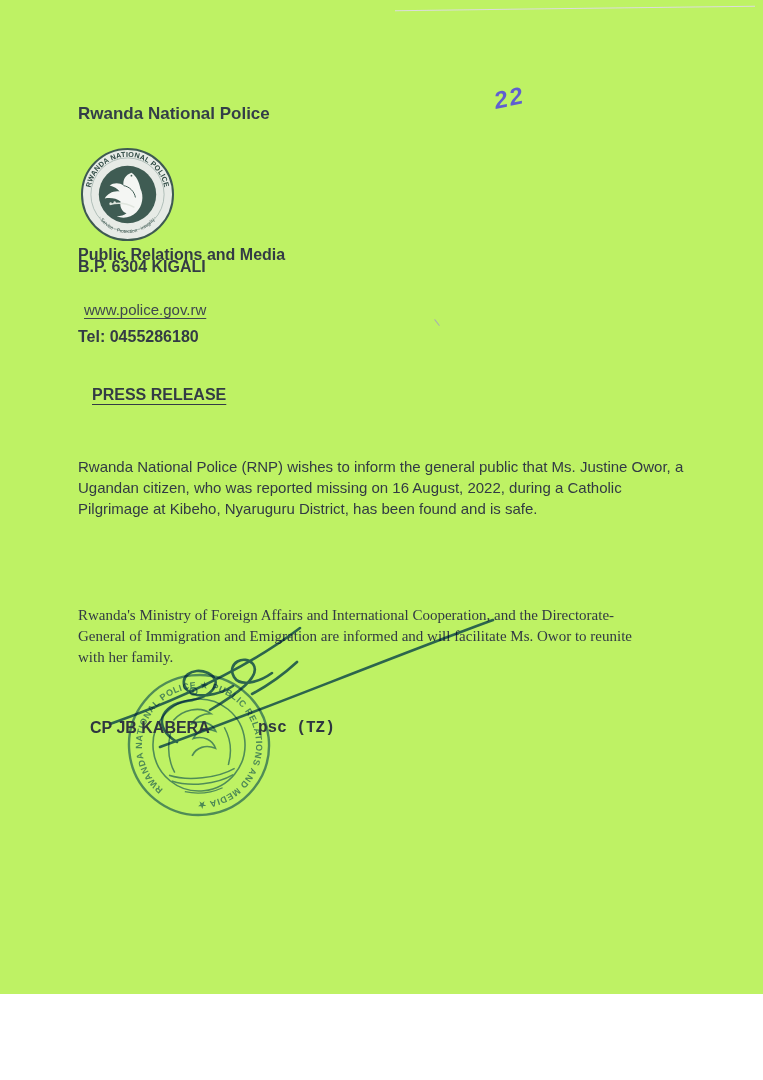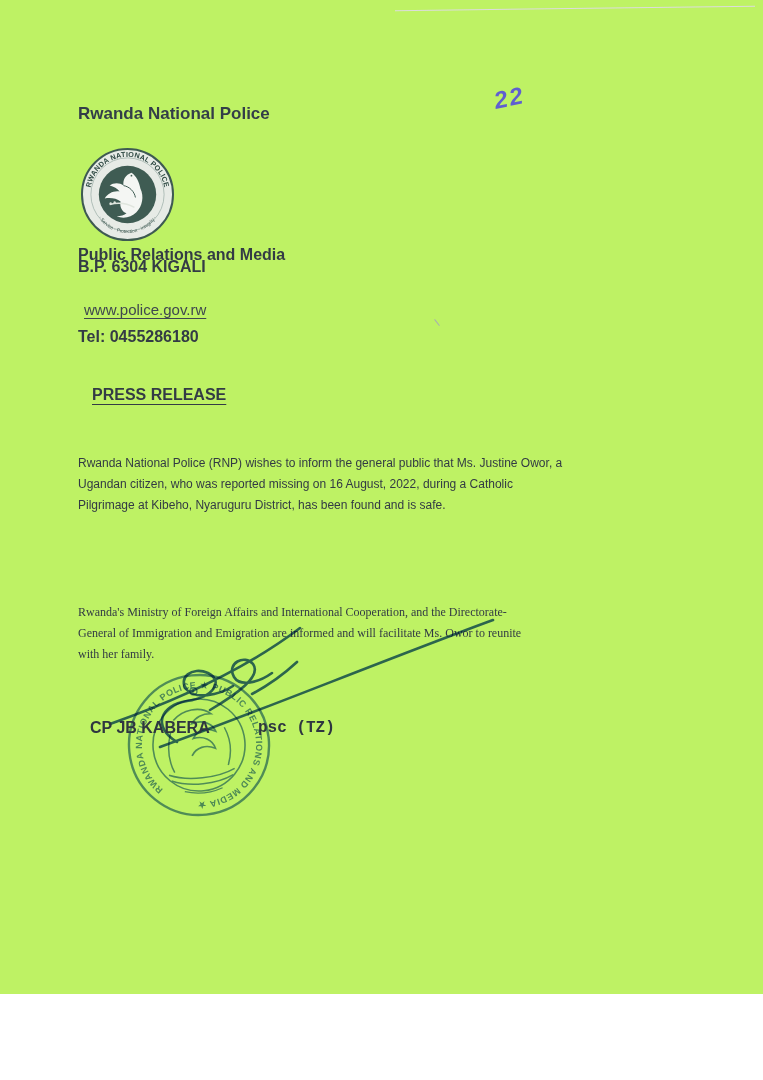--- a/index.html
+++ b/index.html
@@ -14,21 +14,21 @@
   .handwritten-day{
     left:494px;top:84px;font-size:24px;font-style:italic;color:#5f5fd0;
     transform:rotate(-12deg);font-weight:bold;letter-spacing:2px;
   }
   .logo-svg{left:80px;top:147px;}
   .dept{left:78px;top:246px;font-size:16px;font-weight:bold;}
   .pobox{left:78px;top:258px;font-size:16px;font-weight:bold;}
   .website{left:84px;top:301px;font-size:15px;color:#3f474f;text-decoration:underline;text-underline-offset:3px;}
   .tel{left:78px;top:328px;font-size:16px;font-weight:bold;}
   .doc-title{left:92px;top:386px;font-size:16px;font-weight:bold;text-decoration:underline;text-underline-offset:4px;margin:0;}
-  .para{left:78px;width:648px;font-size:12px;line-height:21px;white-space:pre-line;color:#323a44;}
+  .para{left:78px;width:648px;font-size:15px;line-height:21px;white-space:pre-line;color:#323a44;}
   .para-1{top:441px;}
   .para-2{top:515px;}
   .para-3{top:590px;font-family:Liberation Serif, serif;}
   .stamp-svg{left:114px;top:660px;mix-blend-mode:multiply;opacity:.88;transform:rotate(-6deg);}
   .signature-svg{left:92px;top:602px;mix-blend-mode:multiply;opacity:.95;}
   .sig-name{left:78px;top:719px;font-size:16px;font-weight:bold;color:#2e3640;margin-left:12px;}
   .sig-cred{left:258px;top:719px;font-size:16px;font-weight:bold;color:#2e3640;font-family:Liberation Mono, monospace;}
   .sig-role{left:78px;top:758px;font-size:15px;color:#323a44;}
   .artifact-top-line{left:395px;top:8px;width:360px;height:1px;background:#dcdcdc;transform:rotate(-0.7deg);}
   .artifact-tick{left:436px;top:317px;width:5px;height:8px;border-left:1.5px solid #a8adb3;transform:rotate(-38deg);}

